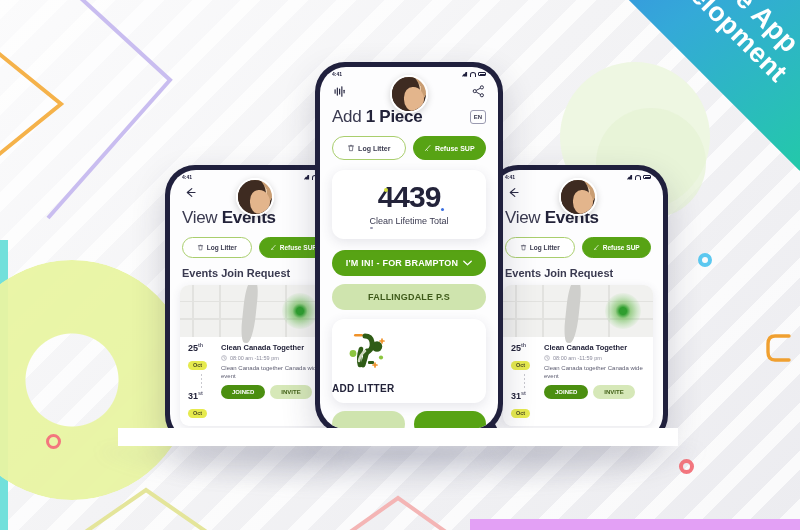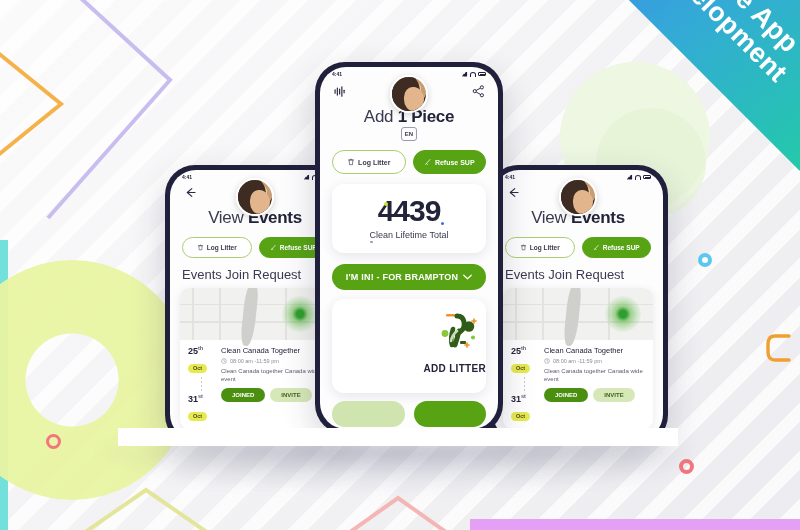--- a/index.html
+++ b/index.html
@@ -163,41 +163,40 @@
     background:#3e2b21; border-radius: 50% 40% 45% 50%;
   }
   .avatar .face {
     position:absolute; right:2px; top:10px; width:20px; height:24px;
     background:#e3b58c; border-radius: 45% 55% 50% 50%;
   }
 
   .title-row {
     display:flex; align-items:center; justify-content:space-between;
     padding: 8px 12px 0 12px;
-    flex-direction: column;
   }
   .page-title { font-size: 17px; color:#3a3a50; font-weight: 300; letter-spacing:-.3px; }
   .page-title b { font-weight: 700; color:#23233a; }
   .lang-badge {
     border:1px solid #9a9ab0; border-radius:3px;
     font-size:6px; font-weight:700; color:#3a3a50;
     padding: 3px 3px; line-height:1;
   }
 
   .btn-row { display:flex; gap:7px; padding: 9px 12px 0 12px; }
   .btn {
     flex:1; display:flex; align-items:center; justify-content:center; gap:3px;
     border-radius: 999px; font-size: 6.5px; font-weight:600;
     padding: 6px 0;
     white-space: nowrap;
   }
   .btn-outline { background:#fff; border:1px solid #a9ce6d; color:#3c3c50; }
   .btn-green { background:#57a314; color:#fff; border:1px solid #57a314; }
 
-  .section-label { padding: 9px 12px 0 12px; font-size:13px; color:#3a3a50; }
+  .section-label { padding: 9px 12px 0 12px; font-size:11px; color:#3a3a50;font-weight:bold; }
 
   .card {
     margin: 6px 10px 0 10px; background:#fff; border-radius: 9px;
     box-shadow: 0 2px 9px rgba(60,60,90,0.10);
     overflow:hidden;
   }
   .map {
     height: 52px; position:relative;
     background:#f1f1ef;
   }
@@ -217,21 +216,21 @@
   .ev-day { font-size: 9px; font-weight:700; color:#23233a; line-height:1; }
   .ev-day sup { font-size:5.5px; font-weight:600; color:#5a5a70; }
   .ev-mon {
     display:inline-block; margin-top:2px;
     background:#e6ea4e; color:#4c4c22; font-size:5.5px; font-weight:700;
     border-radius:999px; padding:1.5px 5px;
   }
   .ev-dotline { width:1px; margin: 3px auto; height: 14px;
     background: repeating-linear-gradient(to bottom, #c9c9cf 0 2px, transparent 2px 4px); }
   .ev-body { flex:1; min-width:0; }
-  .ev-title { font-size: 7.5px; font-weight:400; color:#23233a; }
+  .ev-title { font-size: 7.5px; font-weight:700; color:#23233a; }
   .ev-time { font-size: 5.5px; color:#8b8b9c; margin-top:2.5px; display:flex; align-items:center; gap:3px;}
   .ev-desc { font-size: 6px; color:#5c5c70; margin-top:3px; line-height:1.35; }
   .ev-btns { display:flex; gap:5px; margin-top:5px; }
   .ev-btn {
     border-radius:999px; font-size:6px; font-weight:700; padding:4px 11px; white-space:nowrap;
   }
   .ev-joined { background:#4b8f10; color:#fff; }
   .ev-invite { background:#d6e8b8; color:#44621a; }
 
   
@@ -254,21 +253,21 @@
     display:flex; align-items:flex-end; justify-content:center; gap:5px;
   }
   .pill-light {
     margin: 8px 12px 0 12px; background:#cfe4ae; color:#3e5a1a;
     border-radius: 999px; padding: 8px 0; text-align:center;
     font-size: 9px; font-weight:700; letter-spacing:.2px;
   }
   .add-card {
     margin: 9px 12px 0 12px; background:#fff; border-radius: 12px;
     box-shadow: 0 3px 12px rgba(60,60,90,0.12);
-    padding: 10px 0 19px 0; text-align:right;
+    padding: 10px 0 9px 0; text-align:left;
   }
   .add-label { font-size: 10px; font-weight:700; color:#23233a; letter-spacing:.3px; margin-top:4px; }
   .bottom-btns { display:flex; gap:9px; padding: 8px 12px 0 12px; }
   .bb { flex:1; height: 26px; border-radius: 999px; }
   .bb-light { background:#cfe4ae; }
   .bb-green { background:#57a314; }
 </style>
 </head>
 <body>
 
@@ -545,20 +544,21 @@
 
       <div class="pill-big">
         <span>I'M IN! - FOR BRAMPTON</span>
         <span>
           <svg width="9" height="6" viewBox="0 0 12 8">
               <path d="M1 1.6 L6 6.4 L11 1.6" fill="none" stroke="#fff" stroke-width="1.6" stroke-linecap="round" stroke-linejoin="round"></path>
             </svg>
         </span>
       </div>
 
+      <div class="pill-light">FALLINGDALE P.S</div>
 
       <div class="add-card">
         <svg width="62" height="46" viewBox="0 0 62 46">
           <rect x="22" y="5" width="9" height="2.6" rx="1.3" fill="#f0922a"></rect>
           <path d="M37 9 l2 0 M38 8 l0 2" stroke="#f0922a" stroke-width="1.6" stroke-linecap="round"></path>
           <g stroke="#f0922a" stroke-width="1.7" stroke-linecap="round">
             <path d="M48 12 h4 M50 10 v4"></path>
             <path d="M41 36 h4 M43 34 v4"></path>
           </g>
           <circle cx="45" cy="17.5" r="5.2" fill="#2f5c16"></circle>

